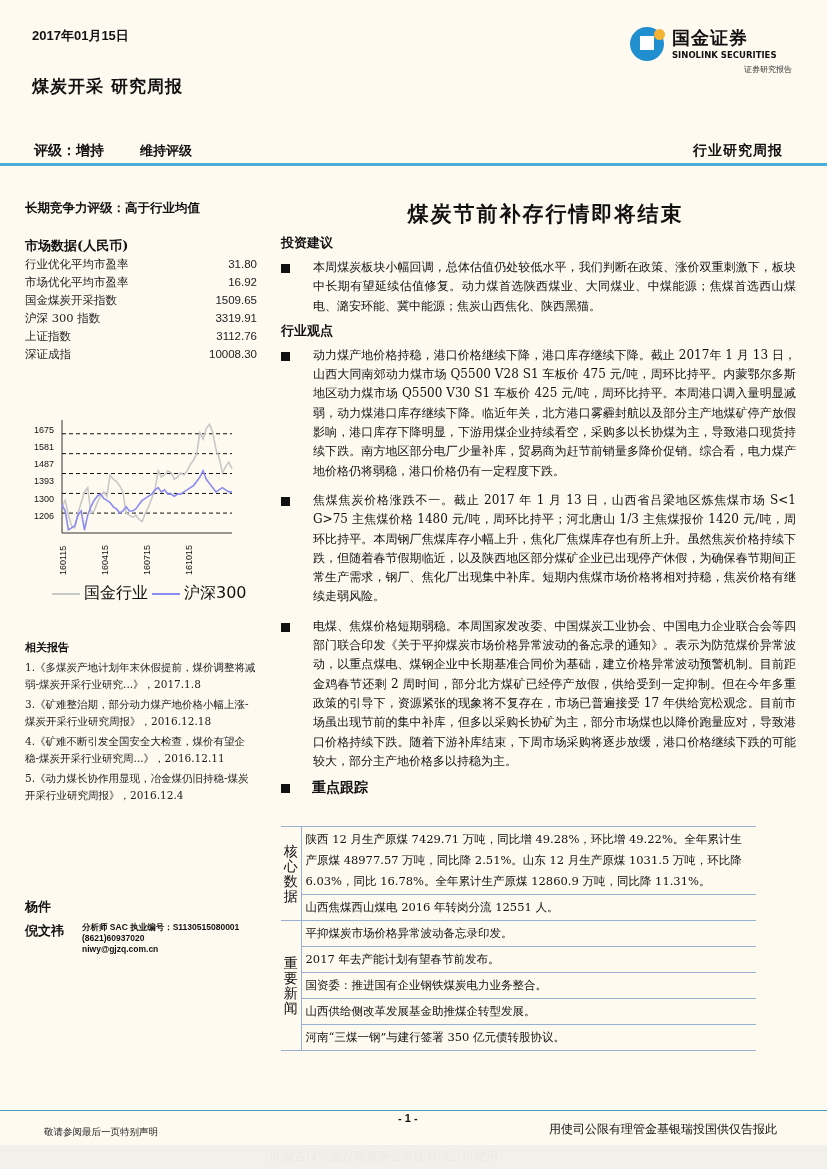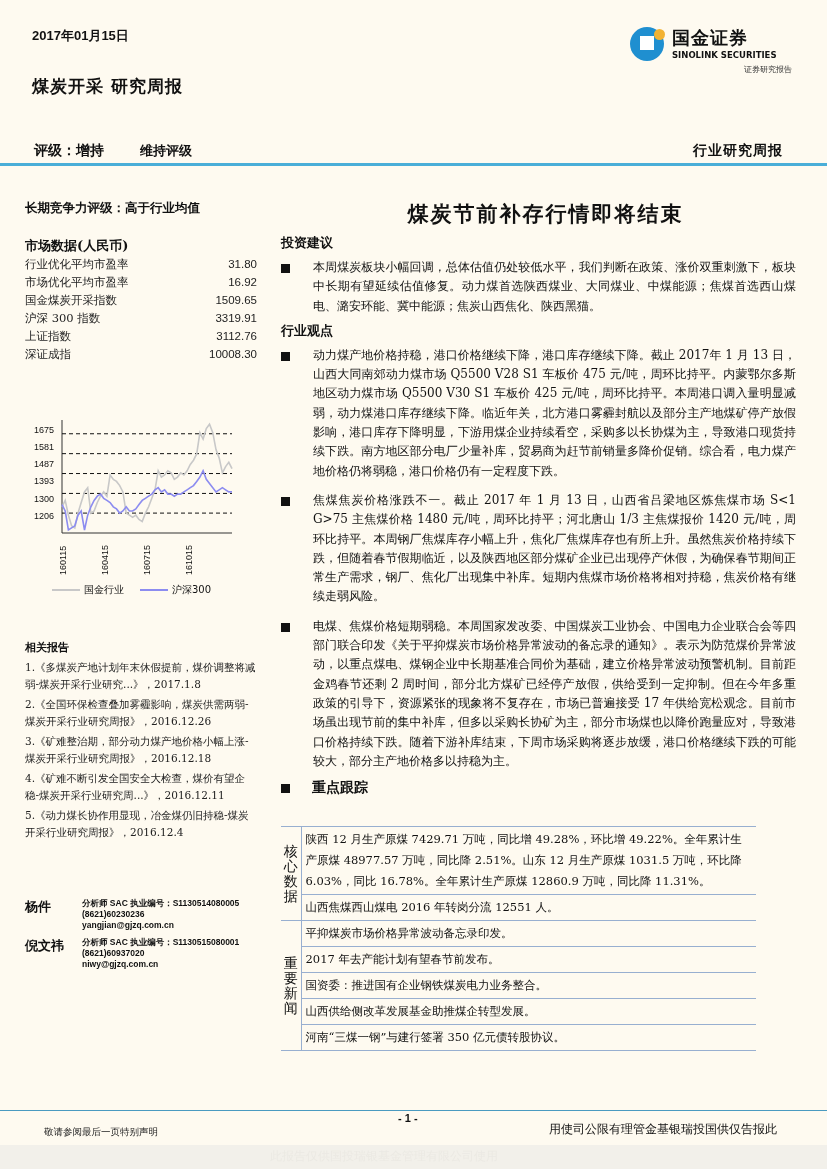--- a/index.html
+++ b/index.html
@@ -25,21 +25,21 @@
   .left { position: absolute; left: 25px; top: 200px; width: 232px; }
   .lt-title { font-weight: bold; font-size: 12.5px; }
   .md-title { margin-top: 20px; font-weight: bold; font-size: 13px; }
   .md-row { display: flex; justify-content: space-between; font-size: 11.5px; height: 18px; line-height: 18px; color: #222; text-align: center; }
   .md-row .v { font-family: "Liberation Sans", sans-serif; }
 
   .chart { position: absolute; left: 22px; top: 415px; width: 220px; height: 190px; }
   .chart svg { position: absolute; left: 0; top: 0; }
   .ytick { position: absolute; left: 0; width: 32px; font-family: "Liberation Sans", sans-serif; font-size: 9px; text-align: right; }
   .xtick { position: absolute; font-family: "Liberation Sans", sans-serif; font-size: 9px; transform: rotate(-90deg); transform-origin: left top; }
-  .legend { position: absolute; top: 583px; left: 52px; font-family: "DejaVu Sans", sans-serif; font-size: 10px; display: flex; gap: 16px; align-items: flex-end; }
+  .legend { position: absolute; top: 583px; left: 52px; font-family: "DejaVu Sans", sans-serif; font-size: 16px; display: flex; gap: 4px; align-items: flex-end; }
   .legend .item { display: flex; align-items: center; gap: 4px; }
   .legend .sw { display: inline-block; width: 28px; height: 2px; }
 
   .related { position: absolute; left: 25px; top: 640px; width: 232px; }
   .related .h { font-weight: bold; font-size: 11px; margin-bottom: 4px; }
   .related .item { font-size: 10.5px; line-height: 17px; margin-bottom: 3px; color: #222; }
 
   .analysts { position: absolute; left: 25px; top: 898px; width: 240px; }
   .analyst { display: flex; margin-bottom: 6px; }
   .analyst .name { width: 57px; font-weight: bold; font-size: 13px; }
@@ -146,34 +146,28 @@
     </div>
   <div class="item">
       <span class="sw" style="background:#8c8cf0"></span>
       <span>沪深300</span>
     </div>
 </div>
 
 <div class="related">
   <div class="h">相关报告</div>
   <div class="item">1.《多煤炭产地计划年末休假提前，煤价调整将减弱-煤炭开采行业研究...》，2017.1.8</div>
-  <div class="item">2.《全国环保检查叠加雾霾影响，煤炭供需两弱-煤炭开采行业研究周报》，2016.12.26</div>
   <div class="item">3.《矿难整治期，部分动力煤产地价格小幅上涨-煤炭开采行业研究周报》，2016.12.18</div>
   <div class="item">4.《矿难不断引发全国安全大检查，煤价有望企稳-煤炭开采行业研究周...》，2016.12.11</div>
   <div class="item">5.《动力煤长协作用显现，冶金煤仍旧持稳-煤炭开采行业研究周报》，2016.12.4</div>
 </div>
 
 <div class="analysts">
   <div class="analyst">
     <div class="name">杨件</div>
-    <div class="info">
-      <div>分析师 SAC 执业编号：S1130514080005</div>
-      <div>(8621)60230236</div>
-      <div>yangjian@gjzq.com.cn</div>
-    </div>
   </div>
   <div class="analyst">
     <div class="name">倪文祎</div>
     <div class="info">
       <div>分析师 SAC 执业编号：S1130515080001</div>
       <div>(8621)60937020</div>
       <div>niwy@gjzq.com.cn</div>
     </div>
   </div>
 </div>

